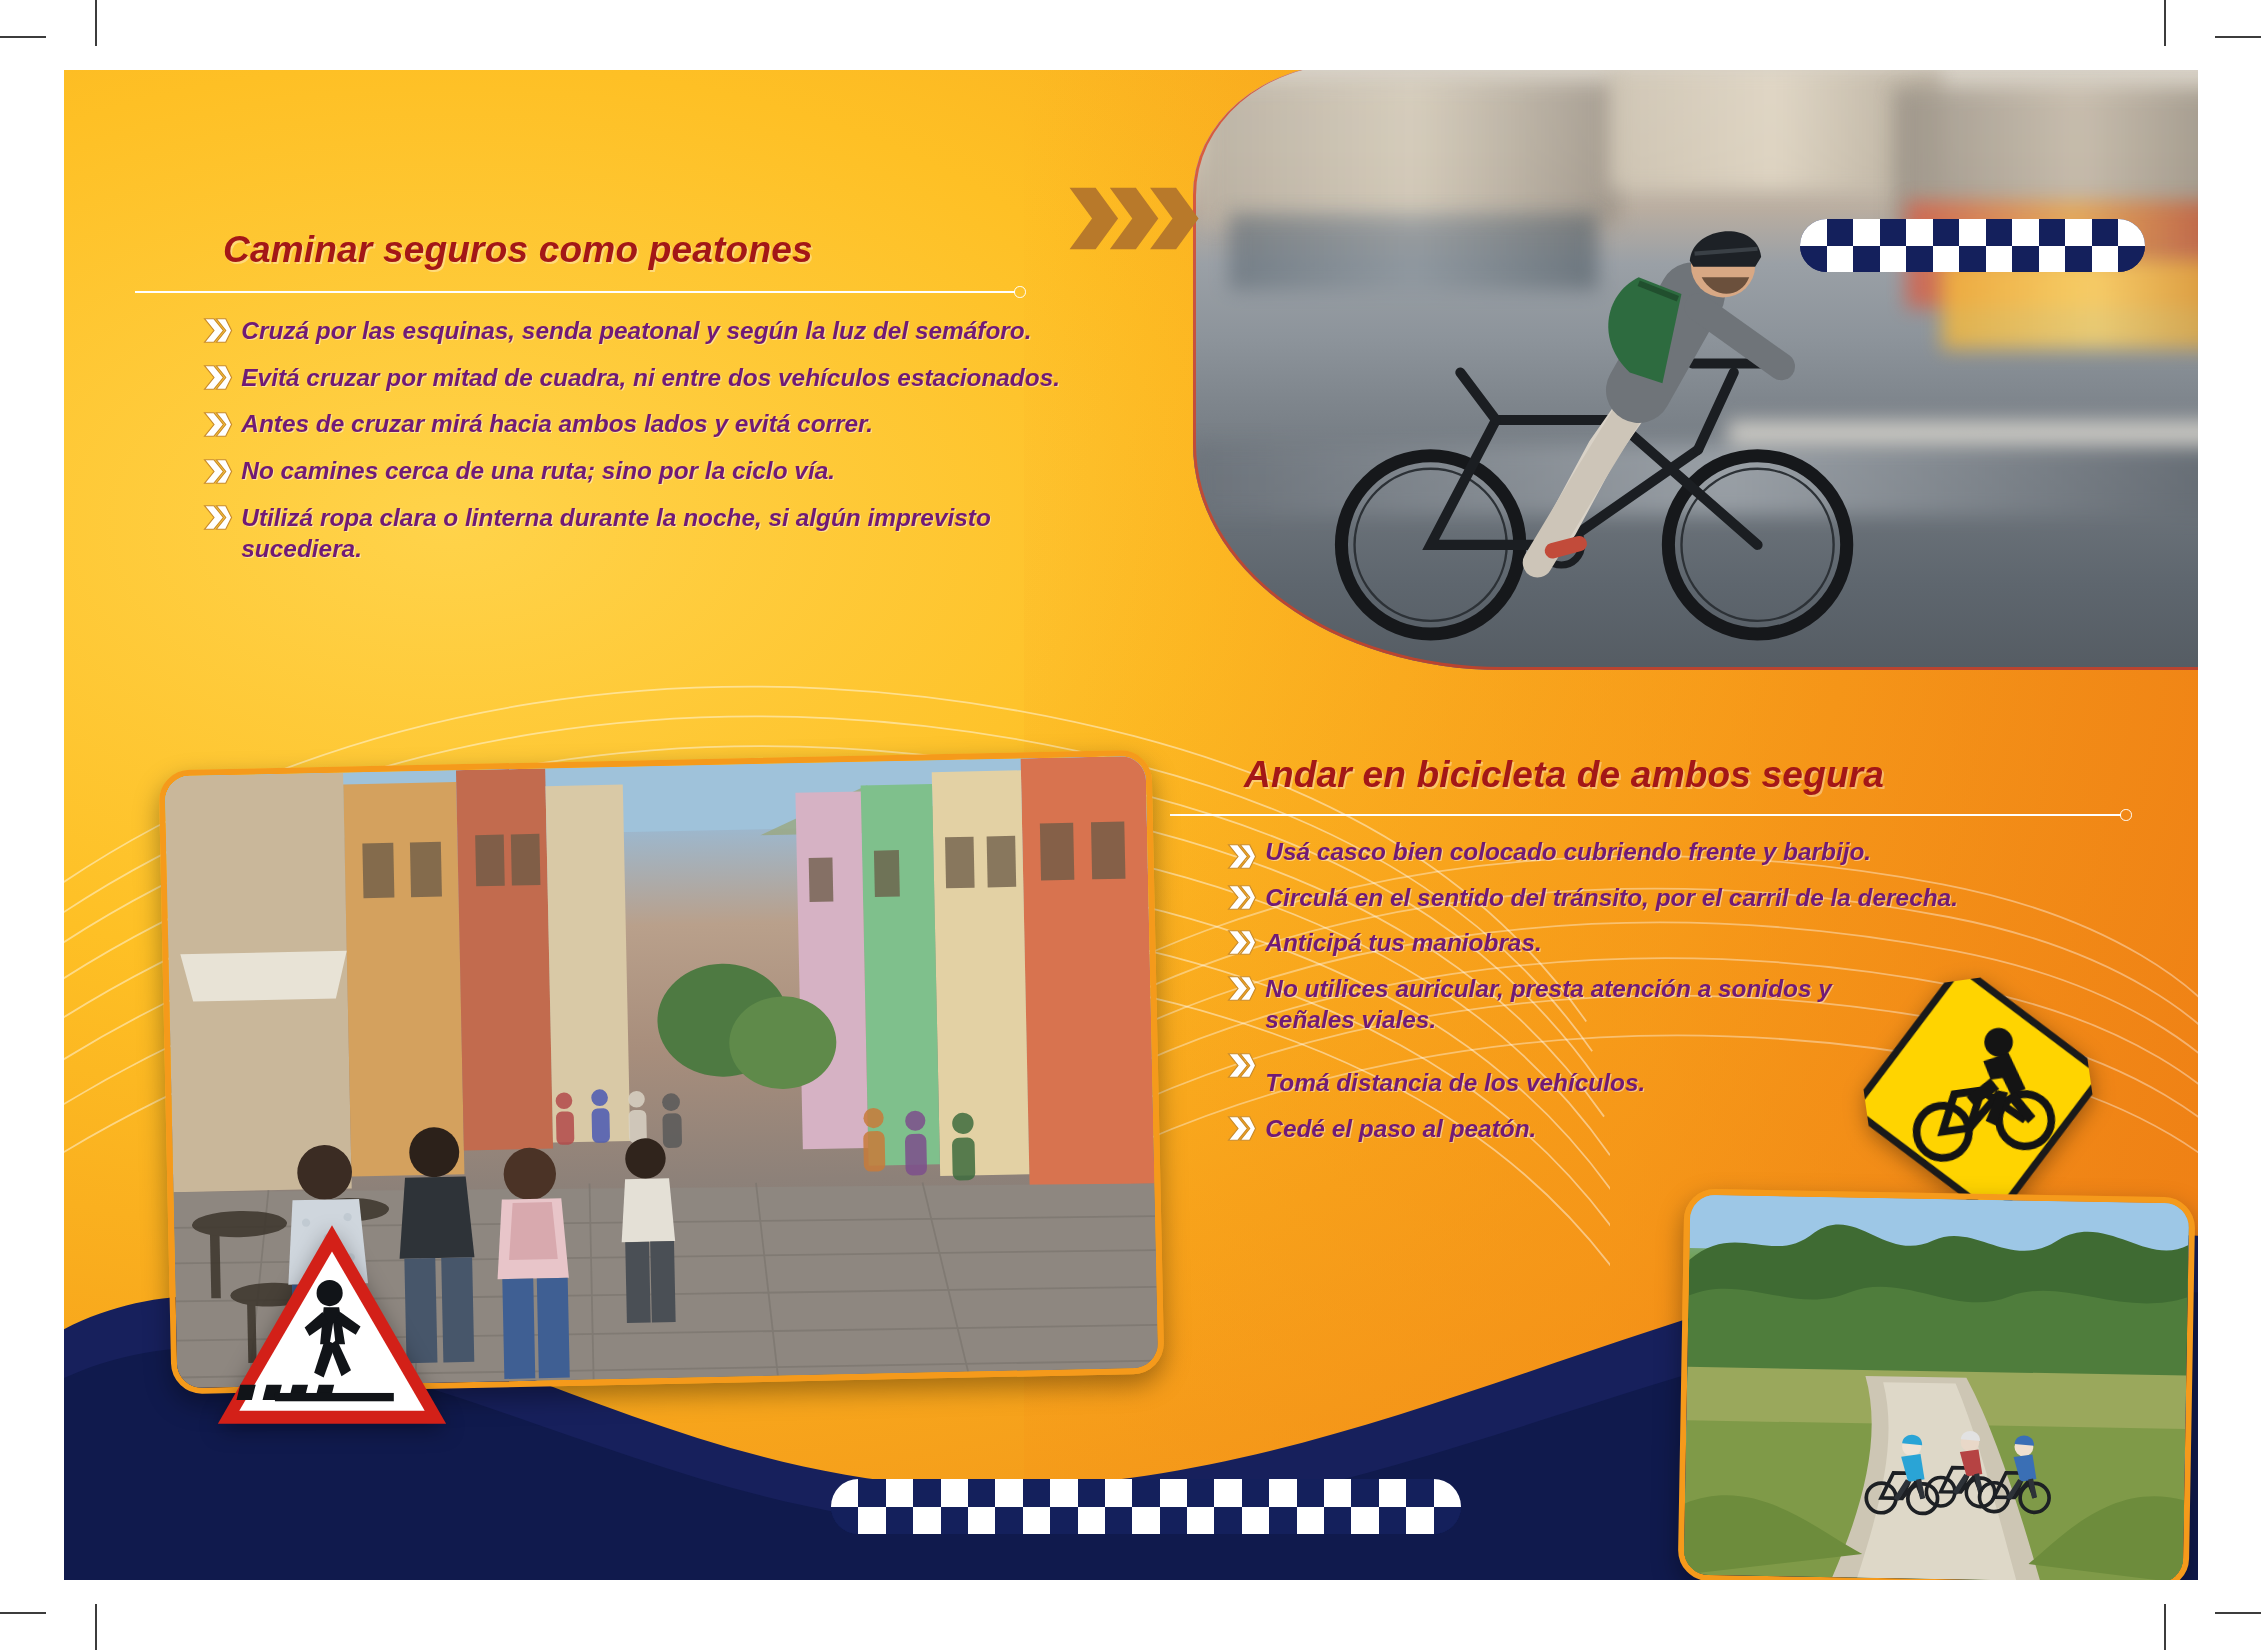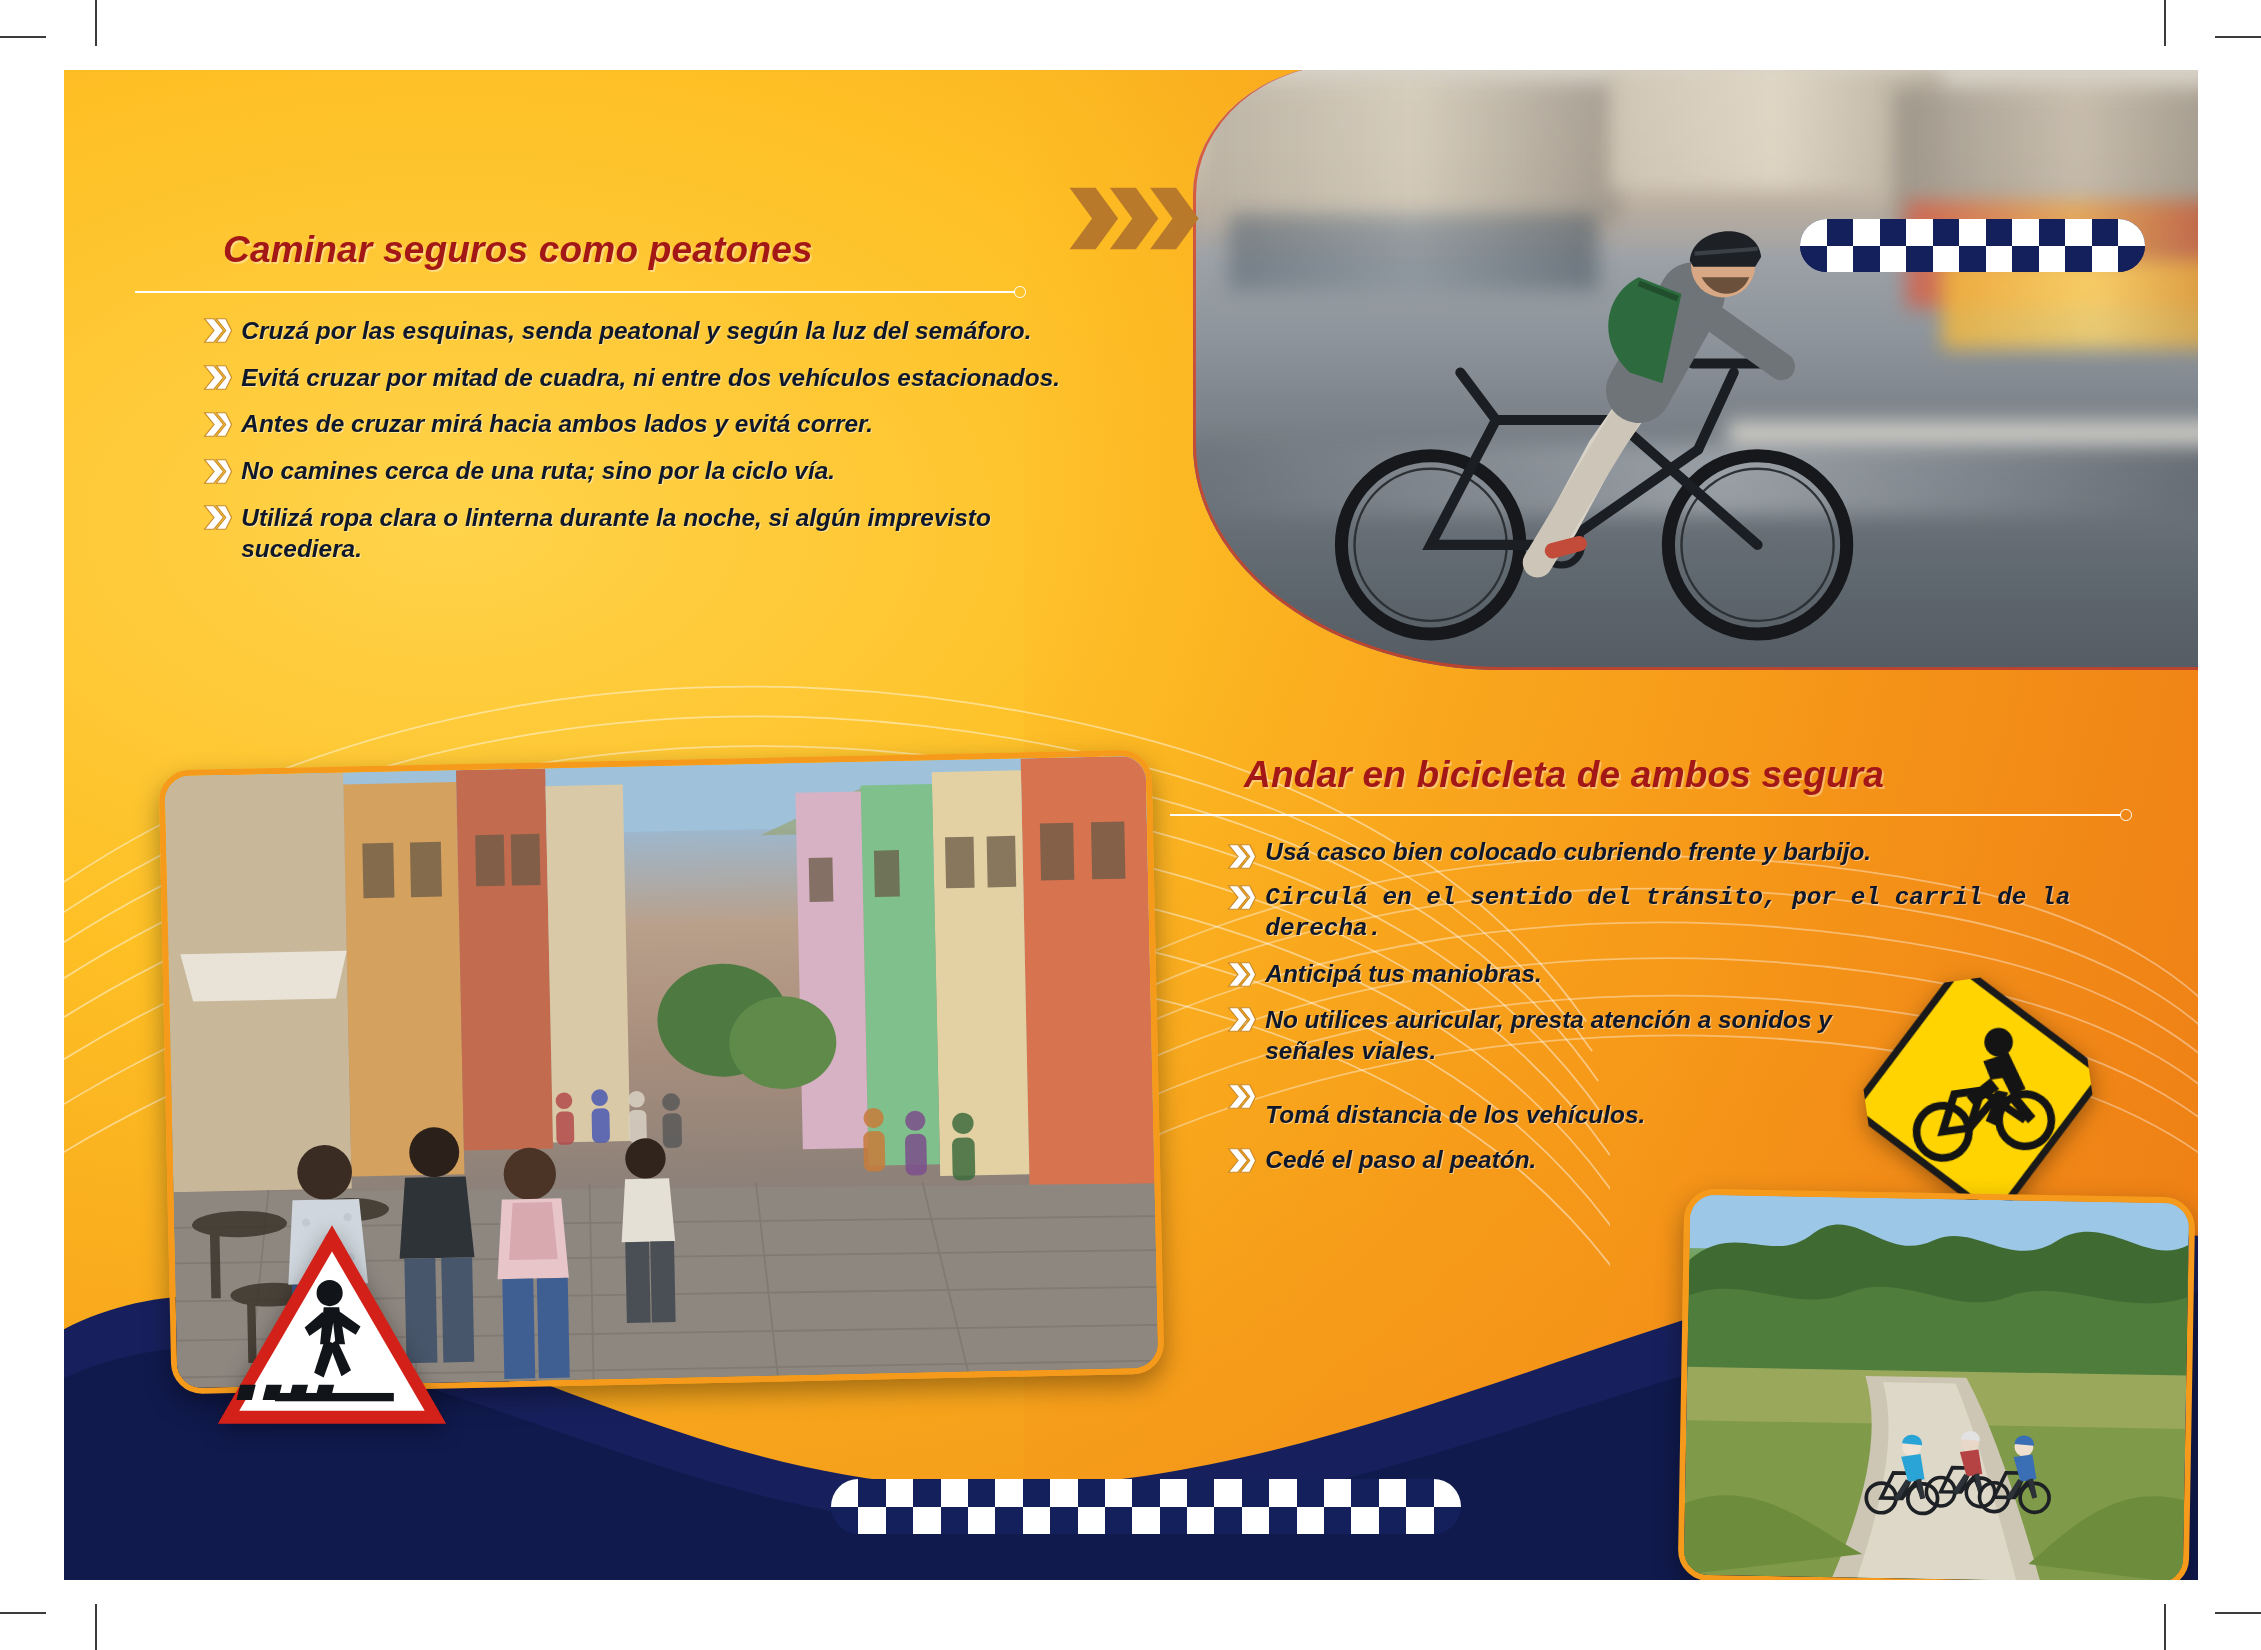--- a/index.html
+++ b/index.html
@@ -164,21 +164,21 @@
     flex: 0 0 auto;
     width: 31px;
     height: 27px;
     margin-right: 8.3px;
     position: relative;
     top: 2.4px;
   }
   .bullet-text {
     font-weight: bold;
     font-style: italic;
-    color: #0f172a;
+    color: #701a75;
     text-shadow: 1.2px 1.2px 0 rgba(255,255,255,0.45);
   }
 
   
   .triple-chev {
     position: absolute;
     left: 1005px;
     top: 113px;
     width: 155px;
     height: 71px;
@@ -541,21 +541,21 @@
   <div class="bullet-list" style="left:1162px; top:766px; width:927px;">
     <div class="bullet-item" style="margin-bottom:14.3px;align-items:flex-end;">
       <svg class="chev" viewBox="0 0 52 46">
         <g fill="#ffffff" stroke="#c98b2a" stroke-width="2">
           <path d="M4,3 L20,3 L36,23 L20,43 L4,43 L20,23 Z"></path>
           <path d="M24,3 L40,3 L50,23 L40,43 L24,43 L40,23 Z"></path>
         </g>
       </svg>
       <div class="bullet-text" style="font-size:24.4px; line-height:1.28; max-width:868px;">Usá casco bien colocado cubriendo frente y barbijo.</div>
     </div>
-    <div class="bullet-item" style="margin-bottom:14.3px;font-family:Liberation Mono, monospace;">
+    <div class="bullet-item" style="margin-bottom:14.3px;">
       <svg class="chev" viewBox="0 0 52 46">
         <g fill="#ffffff" stroke="#c98b2a" stroke-width="2">
           <path d="M4,3 L20,3 L36,23 L20,43 L4,43 L20,23 Z"></path>
           <path d="M24,3 L40,3 L50,23 L40,43 L24,43 L40,23 Z"></path>
         </g>
       </svg>
       <div class="bullet-text" style="font-size:24.4px; line-height:1.28; max-width:892px;">Circulá en el sentido del tránsito, por el carril de la derecha.</div>
     </div>
     <div class="bullet-item" style="margin-bottom:14.3px;">
       <svg class="chev" viewBox="0 0 52 46">

